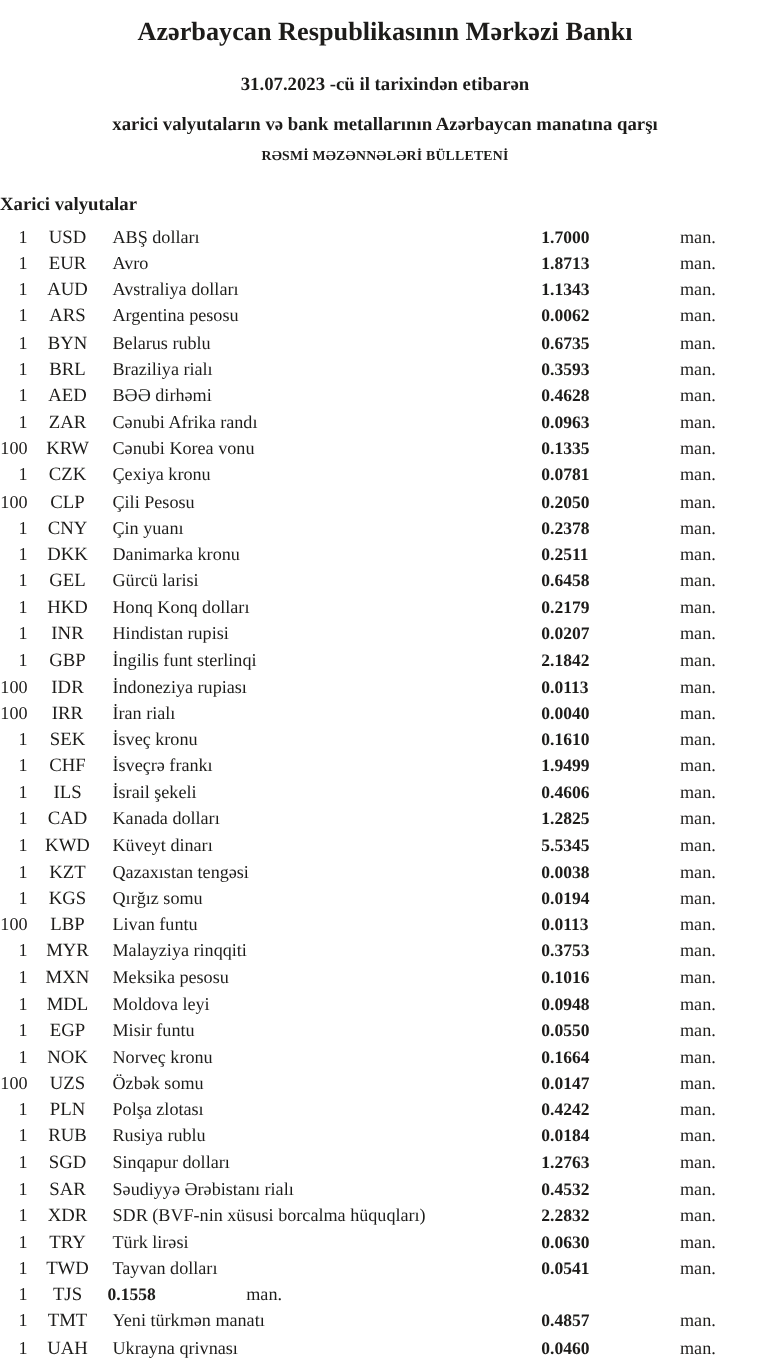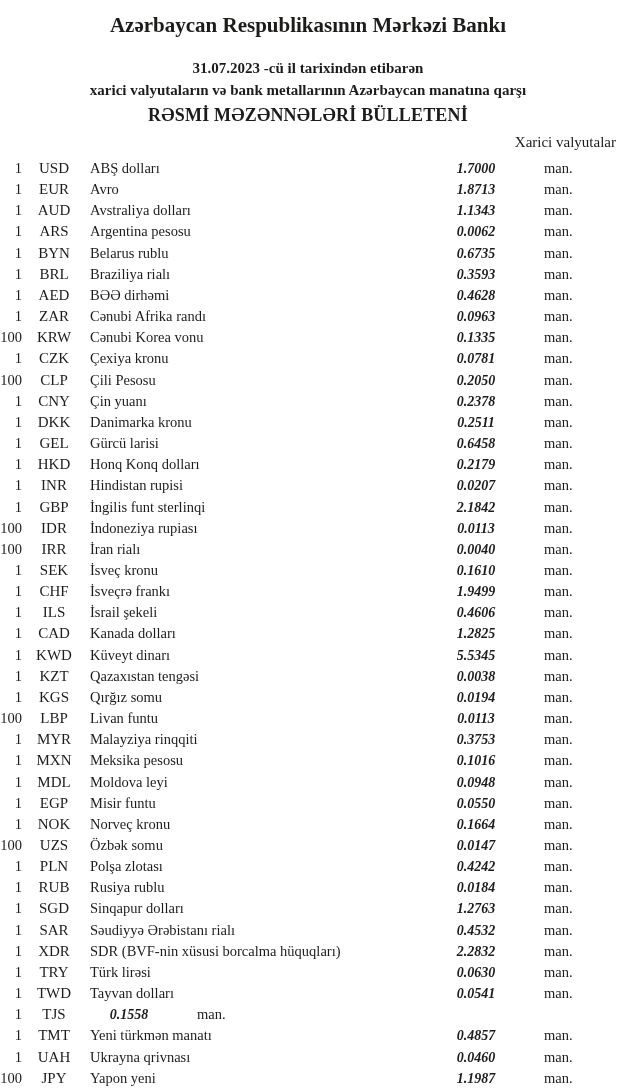--- a/index.html
+++ b/index.html
@@ -22,38 +22,38 @@
     font-weight: bold;
     line-height: 26px;
   }
   .date-line {
     margin-top: 21px;
     font-size: 15px;
     font-weight: bold;
     line-height: 19px;
   }
   .subject-line {
-    margin-top: 3px;
+    margin-top: 13px;
     font-size: 15px;
     font-weight: bold;
     line-height: 19px;
   }
   .bulletin-title {
     margin-top: 5px;
-    font-size: 18px;
+    font-size: 11px;
     font-weight: bold;
     line-height: 20px;
     letter-spacing: 0.2px;
   }
   .section-title {
-    margin-top: 8px;
+    margin-top: 20px;
     margin-bottom: 6px;
-    text-align: right;
+    text-align: left;
     font-size: 15px;
-    font-weight: normal;
+    font-weight: bold;
     line-height: 19px;
   }
   .rates-table { width: 620px; }
   .row {
     display: flex;
     align-items: baseline;
     line-height: 20.15px;
     padding-right: 36px;
     font-size: 14.5px;
   }
@@ -70,23 +70,22 @@
   }
   .name {
     flex: 1 1 auto;
     padding-left: 4px;
     text-align: left;
     white-space: nowrap;
     overflow: hidden;
   }
   .rate {
     width: 86px;
-    text-align: center;
-    font-weight: bold;
-    font-style: italic;
+    text-align: left;
+    font-weight: bold;
     font-size: 14px;
     flex: 0 0 auto;
   }
   .unit {
     width: 52px;
     padding-left: 12px;
     text-align: left;
     flex: 0 0 auto;
     margin-left: 13px;
   }

